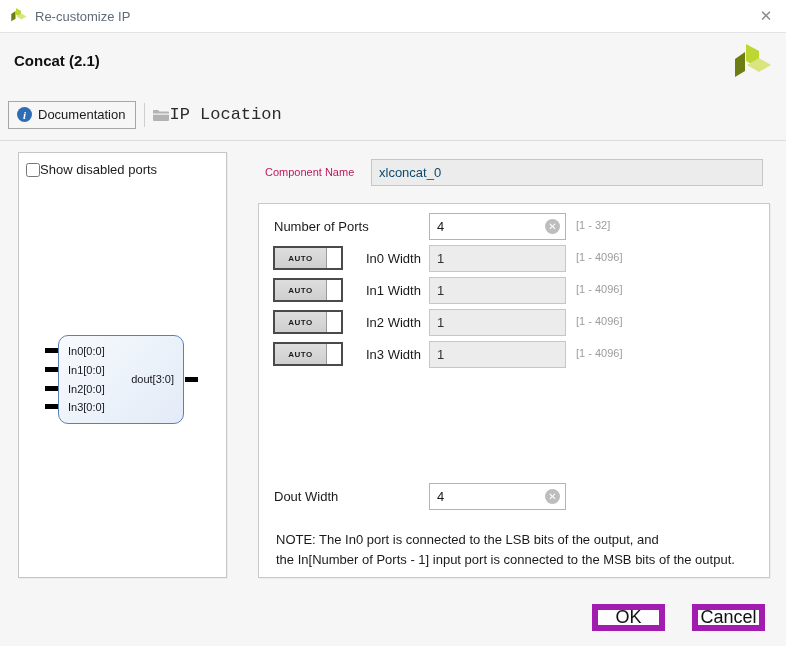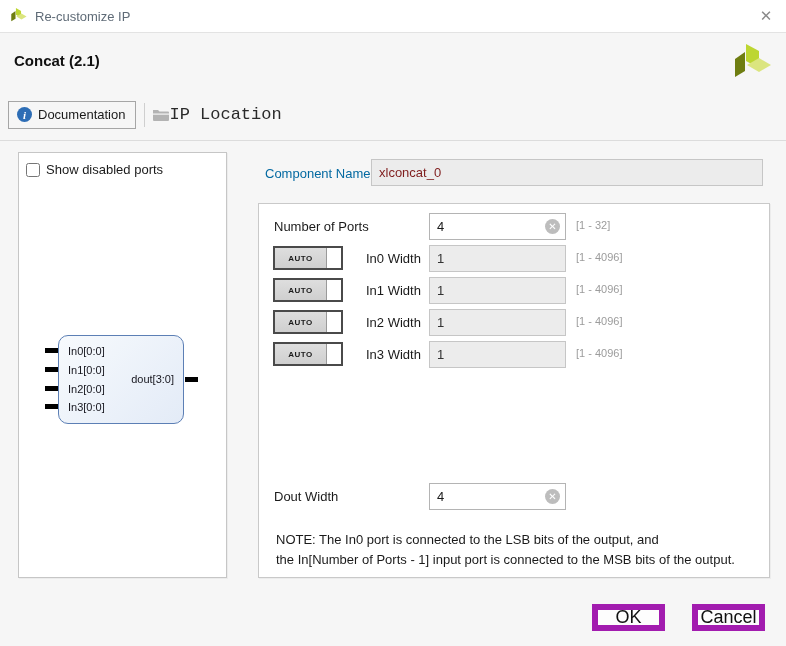--- a/index.html
+++ b/index.html
@@ -18,34 +18,34 @@
   
   .toolbar { position:absolute; left:8px; top:100px; height:29px; display:flex; align-items:center; }
   .doc-btn { height:28px; border:1px solid #a6a6a6; background:#f6f6f6; display:flex; align-items:center; gap:6px; padding:0 10px 0 8px; font-size:13px; color:#1a1a1a; }
   .info-icon { width:15px; height:15px; border-radius:50%; background:#2d6db5; color:#fff; font-size:11px; font-weight:bold; font-style:italic; display:flex; align-items:center; justify-content:center; font-family:"Liberation Serif", serif; }
   .tb-divider { width:1px; height:24px; background:#cfcfcf; margin:0 8px; }
   .iploc { display:flex; align-items:center; gap:0; font-size:17px; color:#2a2a2a;font-family:Liberation Mono, monospace; }
   .hrule { position:absolute; left:0; top:140px; width:786px; height:1px; background:#dcdcdc; }
 
   
   .left-panel { position:absolute; left:18px; top:152px; width:209px; height:426px; background:#ffffff; border:1px solid #c6c6c6; box-shadow:1px 1px 0 #ececec; }
-  .chk-row { display:flex; align-items:center; gap:6px; margin:9px 0 0 7px; font-size:13px; color:#1a1a1a; }
+  .chk-row { display:flex; align-items:center; margin:9px 0 0 7px; font-size:13px; color:#1a1a1a; }
   .chk-row input { width:14px; height:14px; accent-color:#5c7fb5; }
 
   
   .ipblock { position:absolute; left:39px; top:182px; width:126px; height:89px; border:1.5px solid #5c7fb5; border-radius:10px; background:linear-gradient(135deg,#f7fafd 0%,#e3ebf7 100%); }
   .in-label { position:absolute; left:9px; font-size:11px; color:#16161e; }
   .out-label { position:absolute; right:9px; top:37px; font-size:11px; color:#16161e; }
   .stub { position:absolute; width:13px; height:5px; background:#000; }
   .stub.in { left:-14px; }
   .stub.out { right:-15px; top:41px; }
 
   
-  .cn-label { position:absolute; left:265px; top:166px; font-size:13px; color:#0369a1; }
-  .cn-field { position:absolute; left:371px; top:159px; width:392px; height:27px; background:#ececec; border:1px solid #c6c6c6; font-size:13px; color:#7f1d1d; padding:0 7px; font-family:"Liberation Sans", sans-serif; }
+  .cn-label { position:absolute; left:265px; top:166px; font-size:11px; color:#be185d; }
+  .cn-field { position:absolute; left:371px; top:159px; width:392px; height:27px; background:#ececec; border:1px solid #c6c6c6; font-size:13px; color:#0c4a6e; padding:0 7px; font-family:"Liberation Sans", sans-serif; }
 
   .groupbox { position:absolute; left:258px; top:203px; width:512px; height:375px; background:#ffffff; border:1px solid #c9c9c9; box-shadow:1px 1px 0 #ececec; }
 
   .row { position:absolute; left:0; width:100%; height:27px; }
   .row .lbl { position:absolute; font-size:13px; color:#1a1a1a; top:6px; }
   .field-wrap { position:absolute; left:170px; top:0; width:137px; height:27px; }
   .field { width:137px; height:27px; border:1px solid #b4b4b4; background:#fff; font-size:13px; color:#1a1a1a; padding:0 22px 0 7px; font-family:"Liberation Sans", sans-serif; }
   .field:disabled { background:#ececec; border-color:#c6c6c6; color:#333; padding-right:7px; }
   .clear-icon { position:absolute; right:6px; top:6px; width:15px; height:15px; border-radius:50%; background:#bdbdbd; color:#fff; font-size:10px; display:flex; align-items:center; justify-content:center; }
   .range { position:absolute; left:317px; top:6px; font-size:11px; color:#9c9c9c; }

